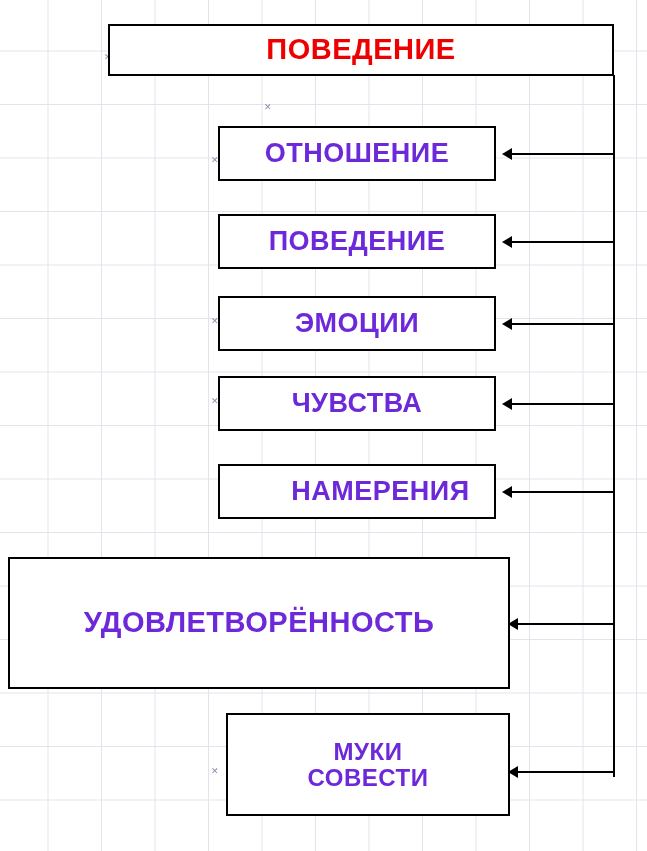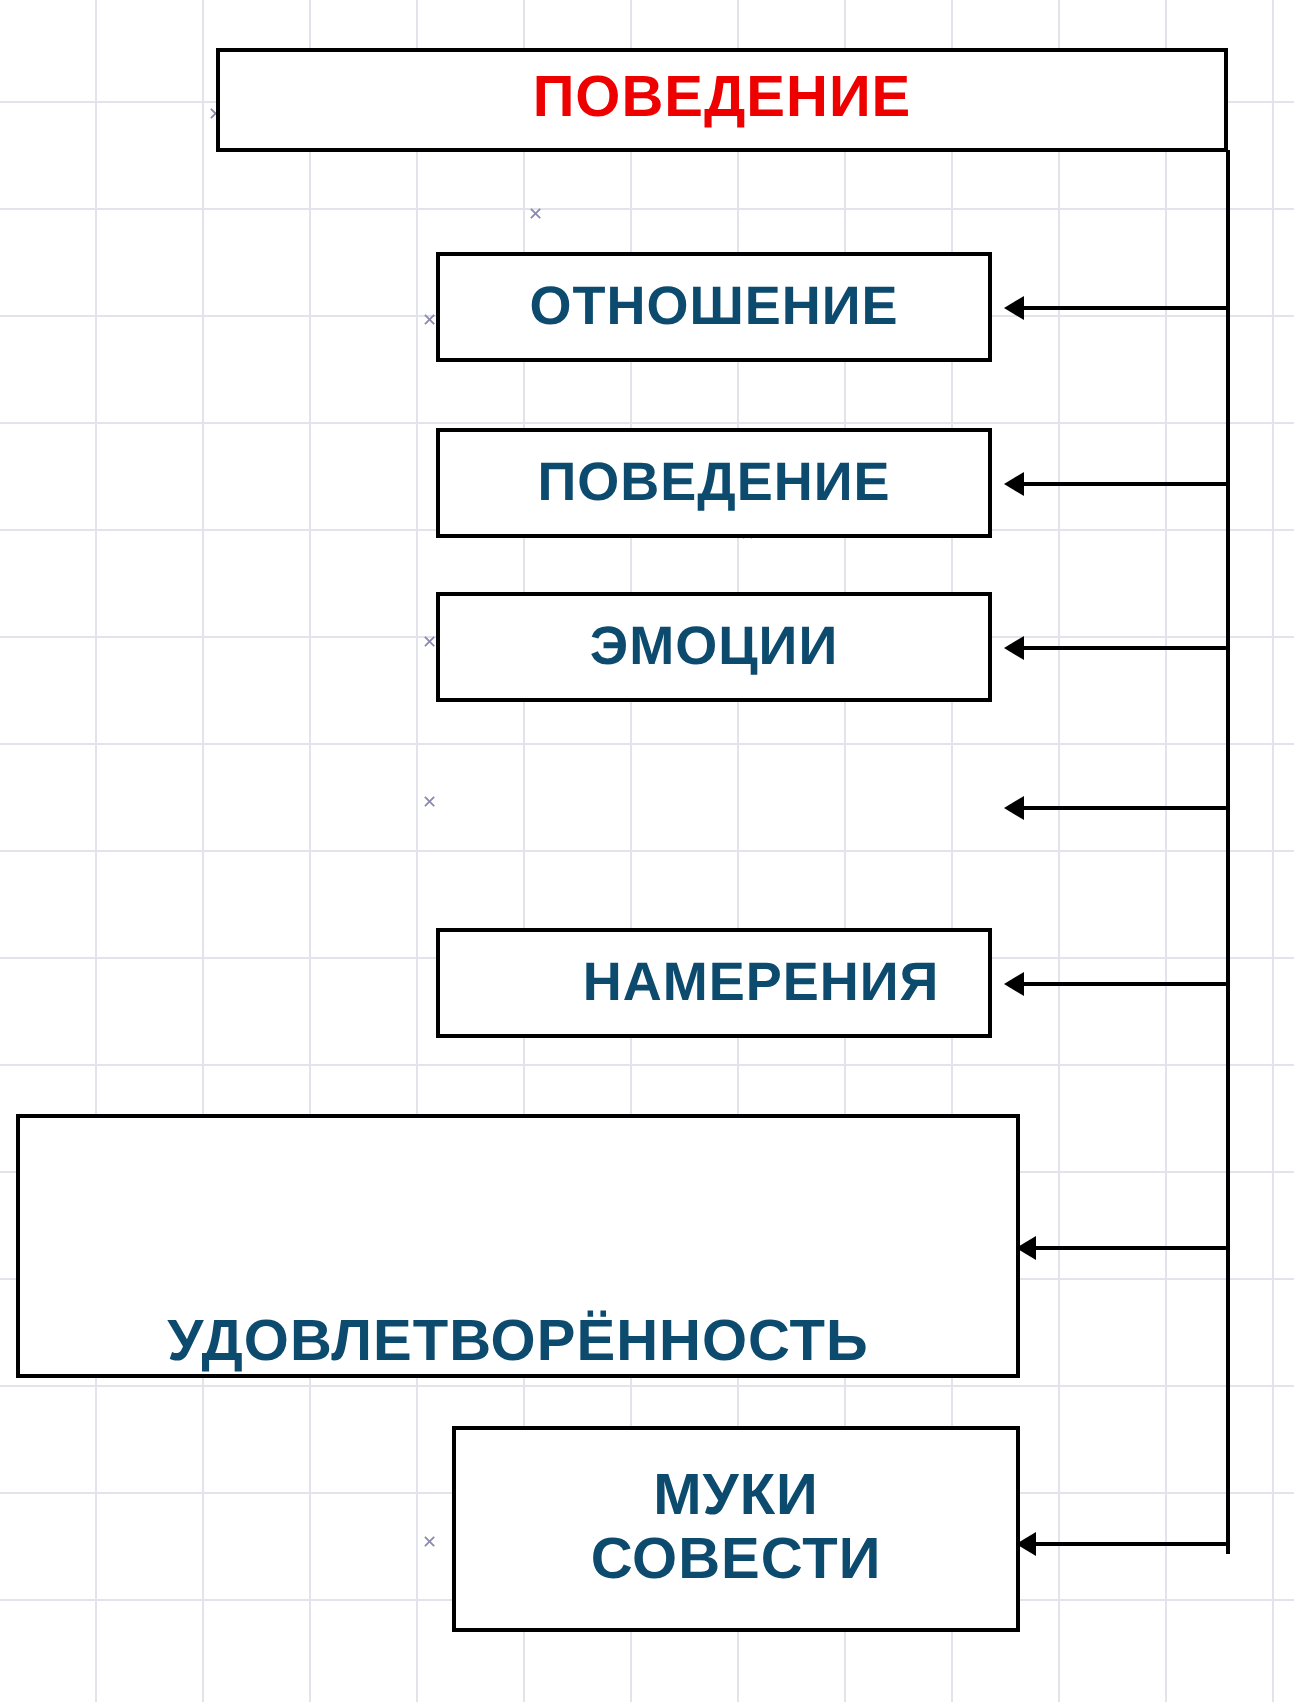--- a/index.html
+++ b/index.html
@@ -38,21 +38,21 @@
   .node {
     position: absolute;
     box-sizing: border-box;
     border: 2px solid #000000;
     background: #ffffff;
     display: flex;
     align-items: center;
     justify-content: center;
     text-align: center;
     font-weight: bold;
-    color: #0c4a6e;
+    color: #6d28d9;
     letter-spacing: 0.5px;
     line-height: 1.08;
   }
   .node.title {
     color: #ee0000;
   }
   .connector {
     position: absolute;
     background: #000000;
   }
@@ -112,27 +112,30 @@
   </div>
 
   <div class="node" style="left:218px; top:214px; width:278px; height:55px; font-size:27px;">
     <span>ПОВЕДЕНИЕ</span>
   </div>
 
   <div class="node" style="left:218px; top:296px; width:278px; height:55px; font-size:27px;">
     <span>ЭМОЦИИ</span>
   </div>
 
+  <div class="node" style="left:218px; top:376px; width:278px; height:55px; font-size:27px;">
+    <span>ЧУВСТВА</span>
+  </div>
 
   <div class="node" style="left:218px; top:464px; width:278px; height:55px; font-size:27px;padding-left:47px;">
     <span>НАМЕРЕНИЯ</span>
   </div>
 
-  <div class="node" style="left:8px; top:557px; width:502px; height:132px; font-size:29px; flex-direction:row;align-items:flex-end;">
+  <div class="node" style="left:8px; top:557px; width:502px; height:132px; font-size:29px; flex-direction:row;">
     <span>УДОВЛЕТВОРЁННОСТЬ</span>
   </div>
 
-  <div class="node" style="left:226px; top:713px; width:284px; height:103px; font-size:29px; flex-direction:column;">
+  <div class="node" style="left:226px; top:713px; width:284px; height:103px; font-size:24px; flex-direction:column;">
     <span>МУКИ</span>
     <span>СОВЕСТИ</span>
   </div>
 
 </div>
 
 </body></html>

